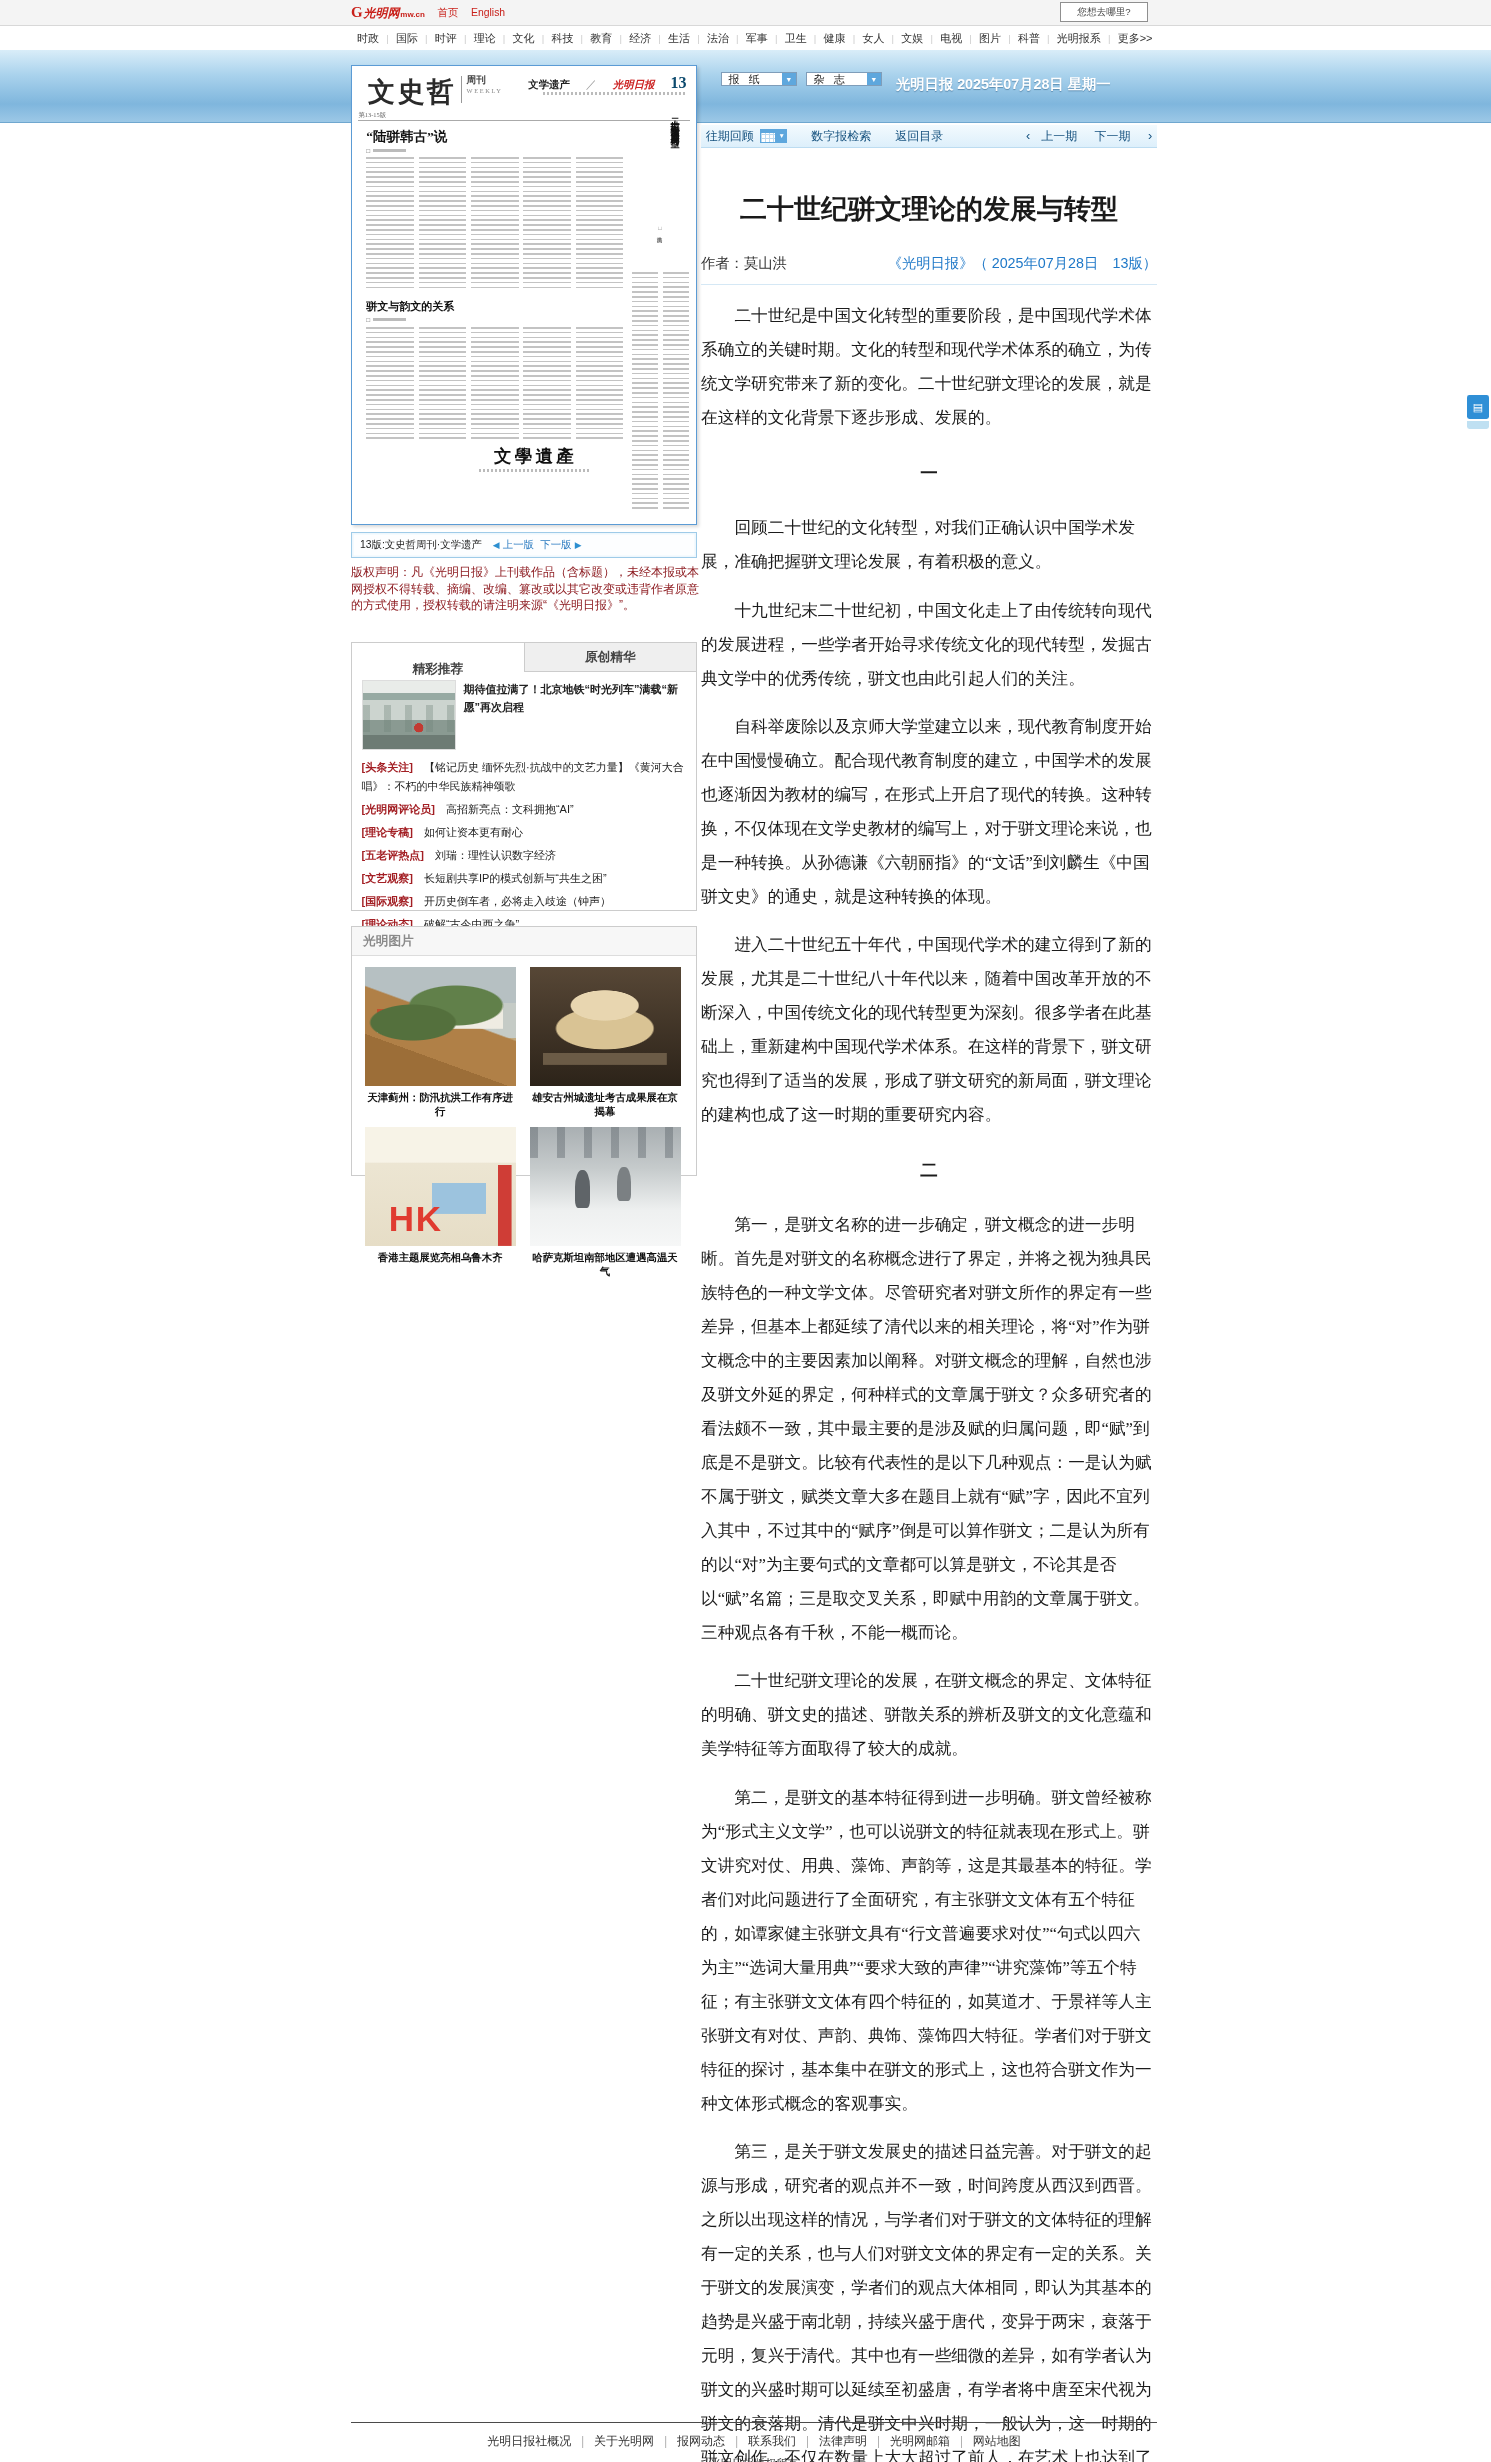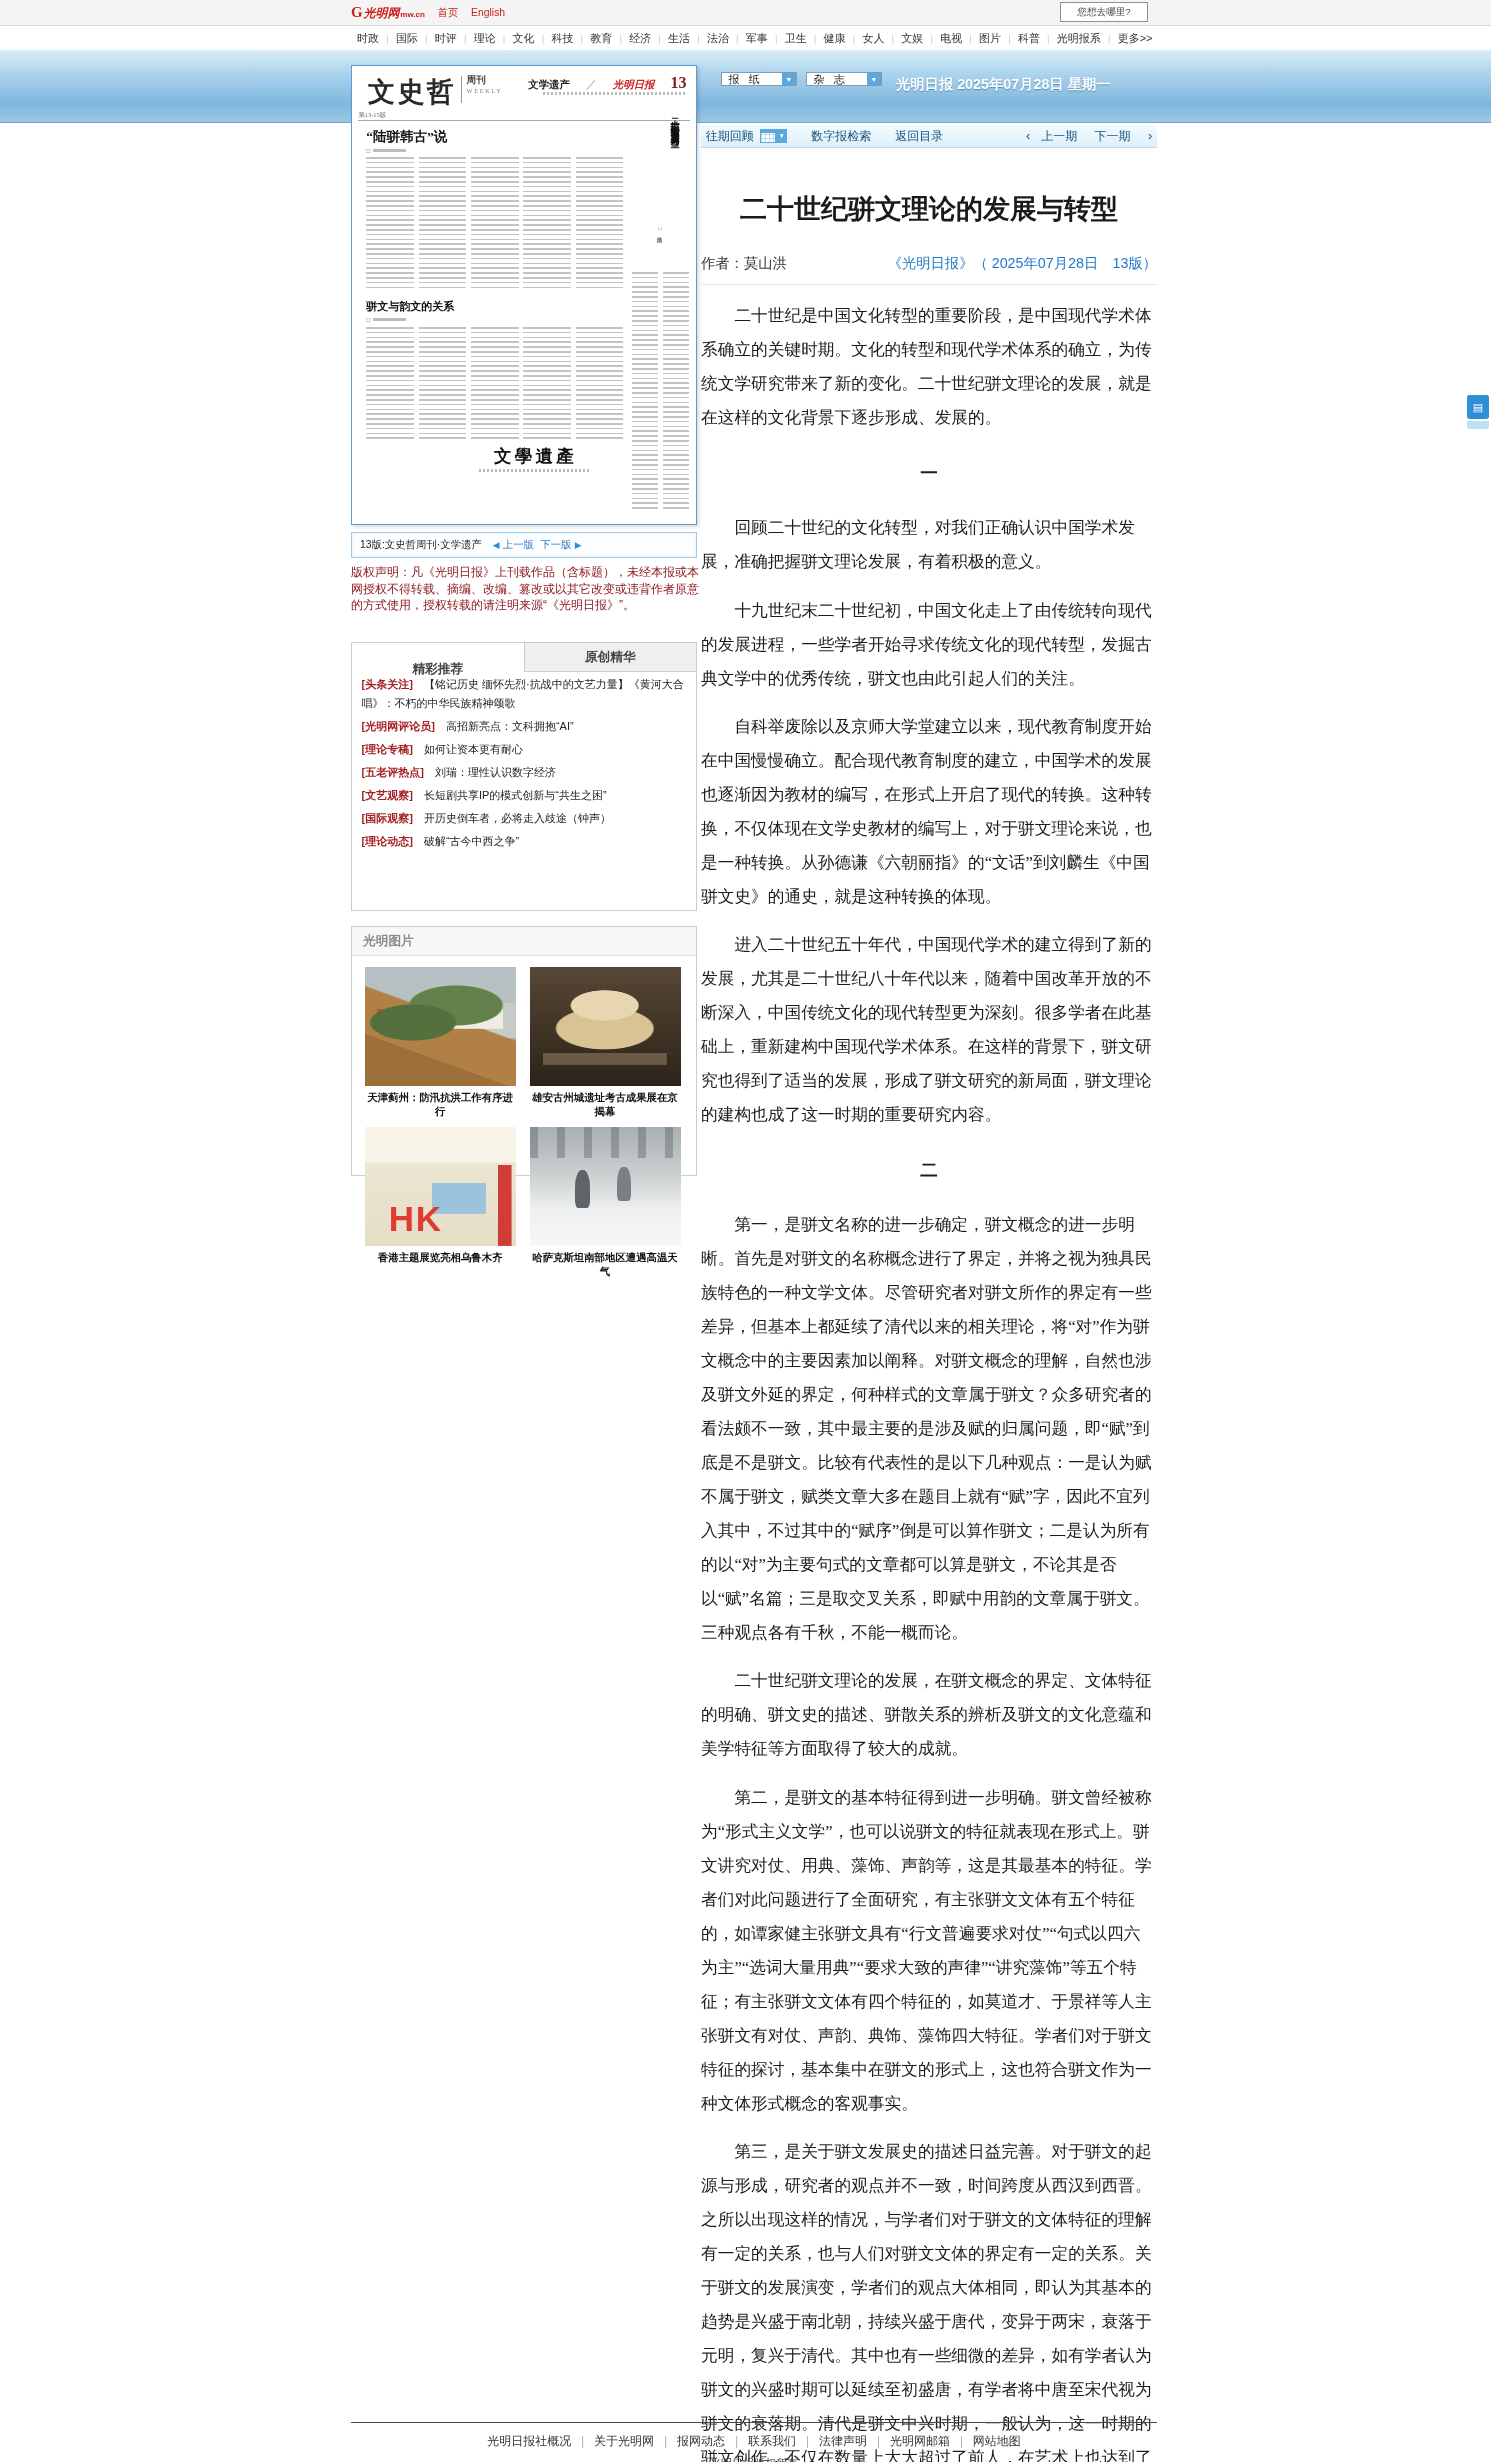--- a/index.html
+++ b/index.html
@@ -46,21 +46,21 @@
   .pp-mast .big { font-size:27px; font-weight:bold; color:#2a2a2a; letter-spacing:2.4px; }
   .pp-mast .div { width:0.8px; height:27px; background:#999; margin:1.6px 4.8px 0; }
   .pp-mast .sub { font-size:9.6px; font-weight:bold; color:#444; }
   .pp-mast .en { font-size:6.4px; color:#888; letter-spacing:1.6px; }
   .pp-edition { position:absolute; left:6.4px; top:45px; font-size:6.4px; color:#666; }
   .pp-rule { position:absolute; left:6.4px; right:6.4px; top:54px; border-top:0.8px solid #aaa; }
   .pp-meta { position:absolute; right:9.6px; top:8px; display:flex; align-items:baseline; gap:16px; }
   .pp-meta .sec { font-size:10.4px; font-weight:bold; color:#222; }
   .pp-meta .slash { font-size:11px; color:#999; }
   .pp-meta .brand { font-size:10.4px; font-weight:bold; font-style:italic; color:#c22; }
-  .pp-meta .pno { font-size:16px; font-weight:bold; color:#7f1d1d; }
+  .pp-meta .pno { font-size:16px; font-weight:bold; color:#0c4a6e; }
   .pp-metaline { position:absolute; right:9.6px; top:25.5px; width:143px; height:3.2px;
                  background:repeating-linear-gradient(90deg,#bbb 0 2.4px,transparent 2.4px 4px); }
   .pp-h1 { position:absolute; left:14.3px; top:62px; font-size:13.5px; font-weight:bold; color:#111; }
   .pp-byline { position:absolute; font-size:6.4px; color:#555; display:flex; align-items:center; gap:3.2px; }
   .pp-byline .bar { width:33px; height:3.2px; background:#bbb; }
   .ft { background:repeating-linear-gradient(180deg,#c3c3c3 0 1.6px,transparent 1.6px 4.8px); }
   .pp-cols { position:absolute; display:flex; gap:4.8px; }
   .pp-cols span { flex:1; }
   .pp-vert { position:absolute; right:14.3px; top:45px; height:127px; writing-mode:vertical-rl;
              font-size:8.8px; font-weight:bold; color:#111; letter-spacing:1.6px; }
@@ -294,20 +294,24 @@
   <span class="arr">▶</span>
 </div>
 
 <div class="copynote">版权声明：凡《光明日报》上刊载作品（含标题），未经本报或本网授权不得转载、摘编、改编、篡改或以其它改变或违背作者原意的方式使用，授权转载的请注明来源“《光明日报》”。</div>
 
 <div class="tabbox">
   <div class="tabs">
     <div class="tab active">精彩推荐</div>
     <div class="tab inactive">原创精华</div>
   </div>
+  <div class="featured">
+    <div class="fthumb"></div>
+    <div class="ftitle">期待值拉满了！北京地铁“时光列车”满载“新愿”再次启程</div>
+  </div>
   <div class="slist">
     <div class="slist-item"><span class="cat">[头条关注]</span><span>【铭记历史 缅怀先烈·抗战中的文艺力量】《黄河大合唱》：不朽的中华民族精神颂歌</span></div>
     <div class="slist-item"><span class="cat">[光明网评论员]</span><span>高招新亮点：文科拥抱“AI”</span></div>
     <div class="slist-item"><span class="cat">[理论专稿]</span><span>如何让资本更有耐心</span></div>
     <div class="slist-item"><span class="cat">[五老评热点]</span><span>刘瑞：理性认识数字经济</span></div>
     <div class="slist-item"><span class="cat">[文艺观察]</span><span>长短剧共享IP的模式创新与“共生之困”</span></div>
     <div class="slist-item"><span class="cat">[国际观察]</span><span>开历史倒车者，必将走入歧途（钟声）</span></div>
     <div class="slist-item"><span class="cat">[理论动态]</span><span>破解“古今中西之争”</span></div>
   </div>
 </div>

